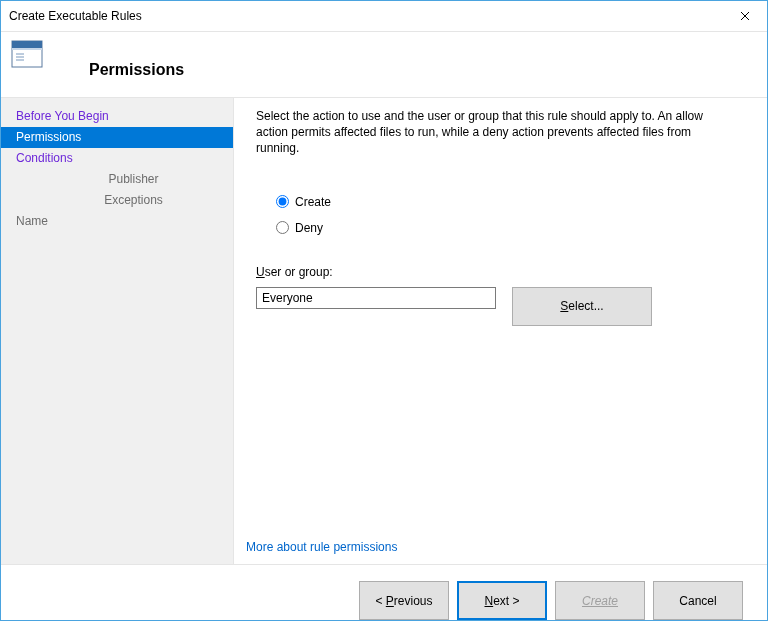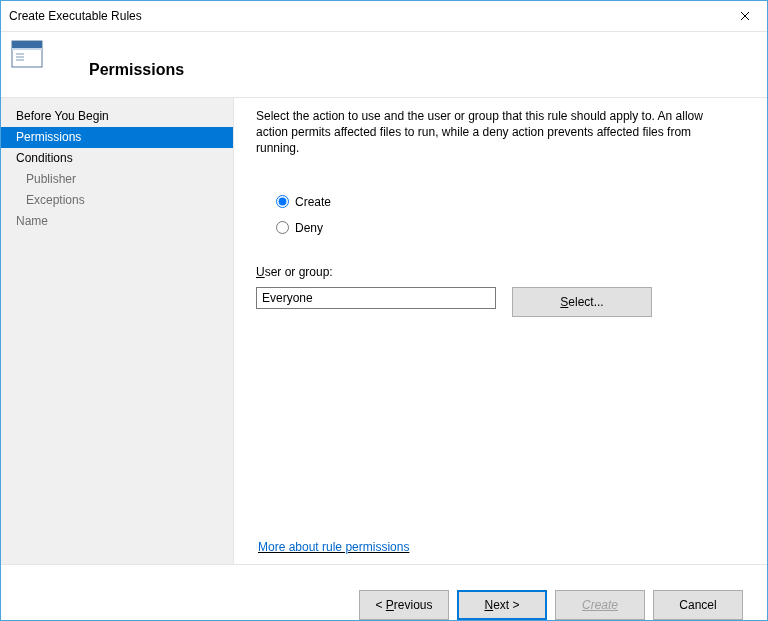--- a/index.html
+++ b/index.html
@@ -74,25 +74,25 @@
   .sidebar {
     width: 233px;
     background: #f0f0f0;
     border-right: 1px solid #e5e5e5;
     padding-top: 8px;
     box-sizing: border-box;
   }
   .nav-item {
     padding: 2px 0 2px 15px;
     font-size: 12px;
-    color: #000000;
+    color: #6d28d9;
     cursor: default;
     line-height: 17px;
   }
-  .nav-item.child { padding-left: 25px; color: #6d6d6d; }
+  .nav-item.child { padding-left: 33px; color: #6d6d6d; text-align: center; }
   .nav-item.muted { color: #6d6d6d; }
   .nav-item.selected {
     background: #0078d7;
     color: #fff;
   }
 
   .content {
     flex: 1;
     display: flex;
     flex-direction: column;
@@ -135,21 +135,21 @@
     height: 22px;
     box-sizing: border-box;
     border: 1px solid #7a7a7a;
     background: #fff;
     padding: 0 5px;
     font-size: 12px;
     font-family: inherit;
     color: #000;
   }
   .btn {
-    height: 30px;
+    height: 39px;
     min-width: 90px;
     padding: 0 14px;
     background: #e1e1e1;
     border: 1px solid #adadad;
     font-size: 12px;
     font-family: inherit;
     color: #000;
     cursor: default;
     box-sizing: border-box;
     line-height: 20px;
@@ -172,23 +172,22 @@
     border-top: 1px solid #e5e5e5;
     display: flex;
     justify-content: flex-end;
     align-items: flex-end;
     gap: 8px;
     padding: 0 24px;
     background: #fff;
   }
   .more-link-wrap {
     position: absolute;
-    left: 24px;
+    left: 12px;
     bottom: 10px;
-    text-decoration: underline;
   }
 </style>
 </head>
 <body>
 
 <div class="window">
 
   <div class="titlebar">
     <span class="titlebar-title">Create Executable Rules</span>
     <div class="titlebar-close">

